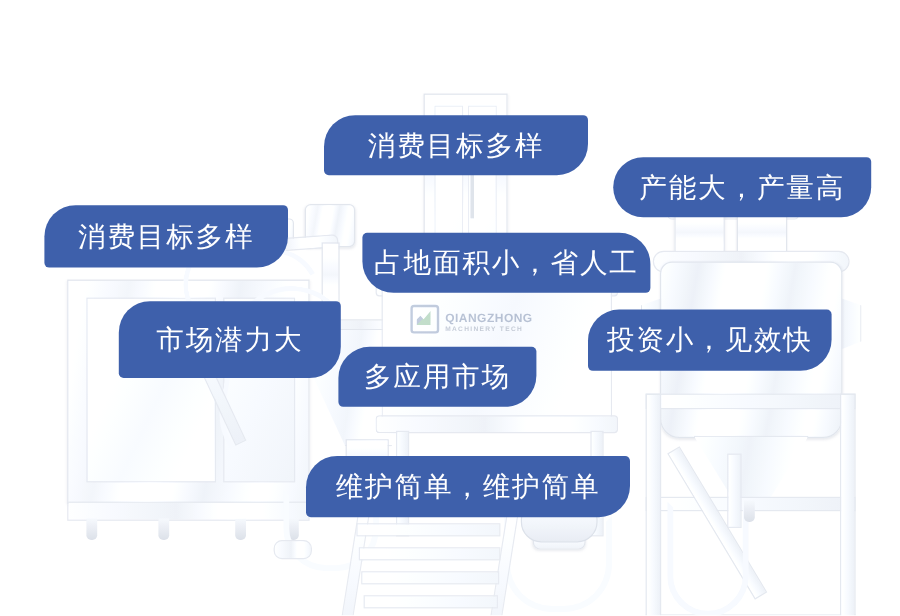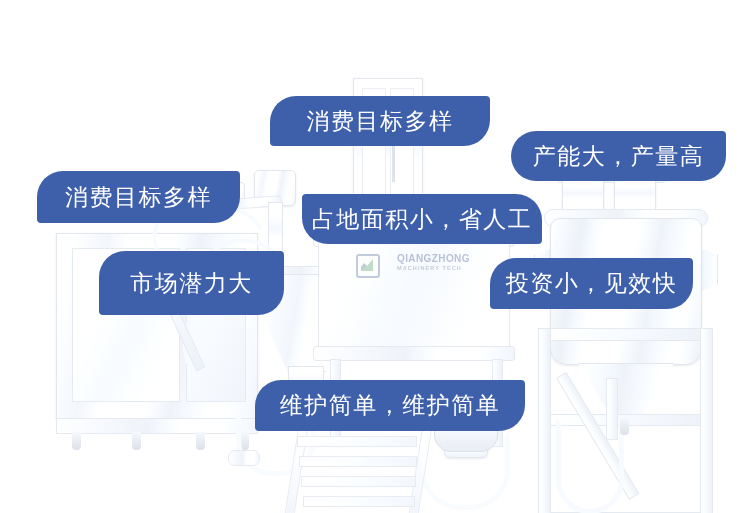--- a/index.html
+++ b/index.html
@@ -112,22 +112,22 @@
   
   .plat{left:318px; top:160px; width:190px; height:112px;
     background:linear-gradient(110deg,#f3f6fa,#e6ebf3 50%,#f5f7fb);
     border:1px solid #d6dce8;}
   .plat-top{left:313px; top:155px; width:200px; height:12px; border-radius:3px;}
   .plat-bot{left:313px; top:268px; width:200px; height:13px; border-radius:3px;}
   .plat-leg{width:9px;height:86px;
     background:linear-gradient(90deg,#eef2f8,#dde4ef); border:1px solid #d6dde9;}
 
   .logo{
-    position:absolute; left:356px; top:176px;
-    display:flex; align-items:flex-start; gap:17px;
+    position:absolute; left:342px; top:176px;
+    display:flex; align-items:flex-end; gap:5px;
     opacity:.42;
   }
   .logo-mark{
     width:20px;height:20px;border:2px solid #5b7fc0;border-radius:3px;
     position:relative;flex:none;
   }
   .logo-mark:after{
     content:"";position:absolute;left:3px;top:3px;width:12px;height:12px;
     background:linear-gradient(135deg,#5b7fc0 48%,#46b35c 52%);
     clip-path:polygon(0 62%,28% 34%,50% 58%,100% 0,100% 100%,0 100%);
@@ -320,17 +320,20 @@
   </div>
   <div class="badge b4 sh-c">
     <span>占地面积小，省人工</span>
   </div>
   <div class="badge b5 sh-a">
     <span>市场潜力大</span>
   </div>
   <div class="badge b6 sh-a">
     <span>投资小，见效快</span>
   </div>
+  <div class="badge b7 sh-a">
+    <span>多应用市场</span>
+  </div>
   <div class="badge b8 sh-a">
     <span>维护简单，维护简单</span>
   </div>
 
 </div>
 
 </body></html>

